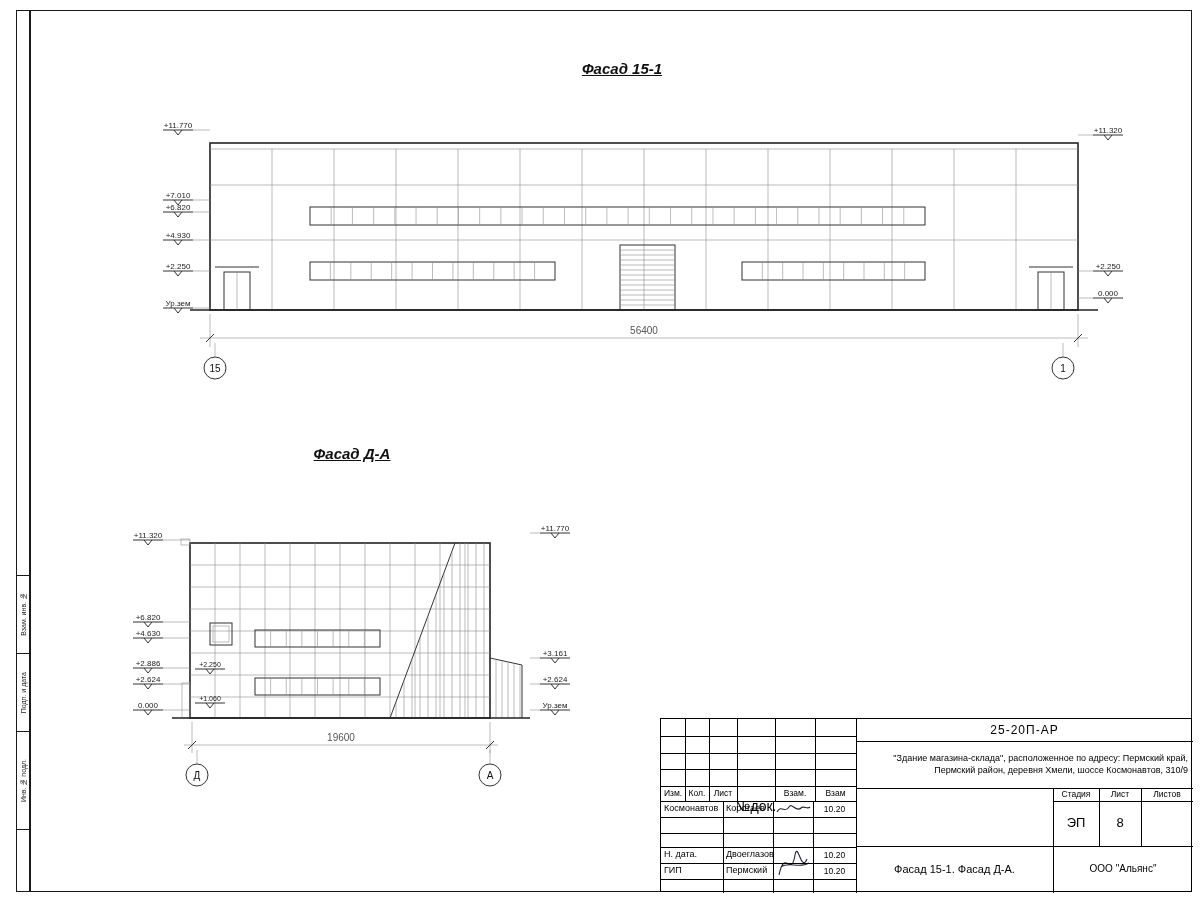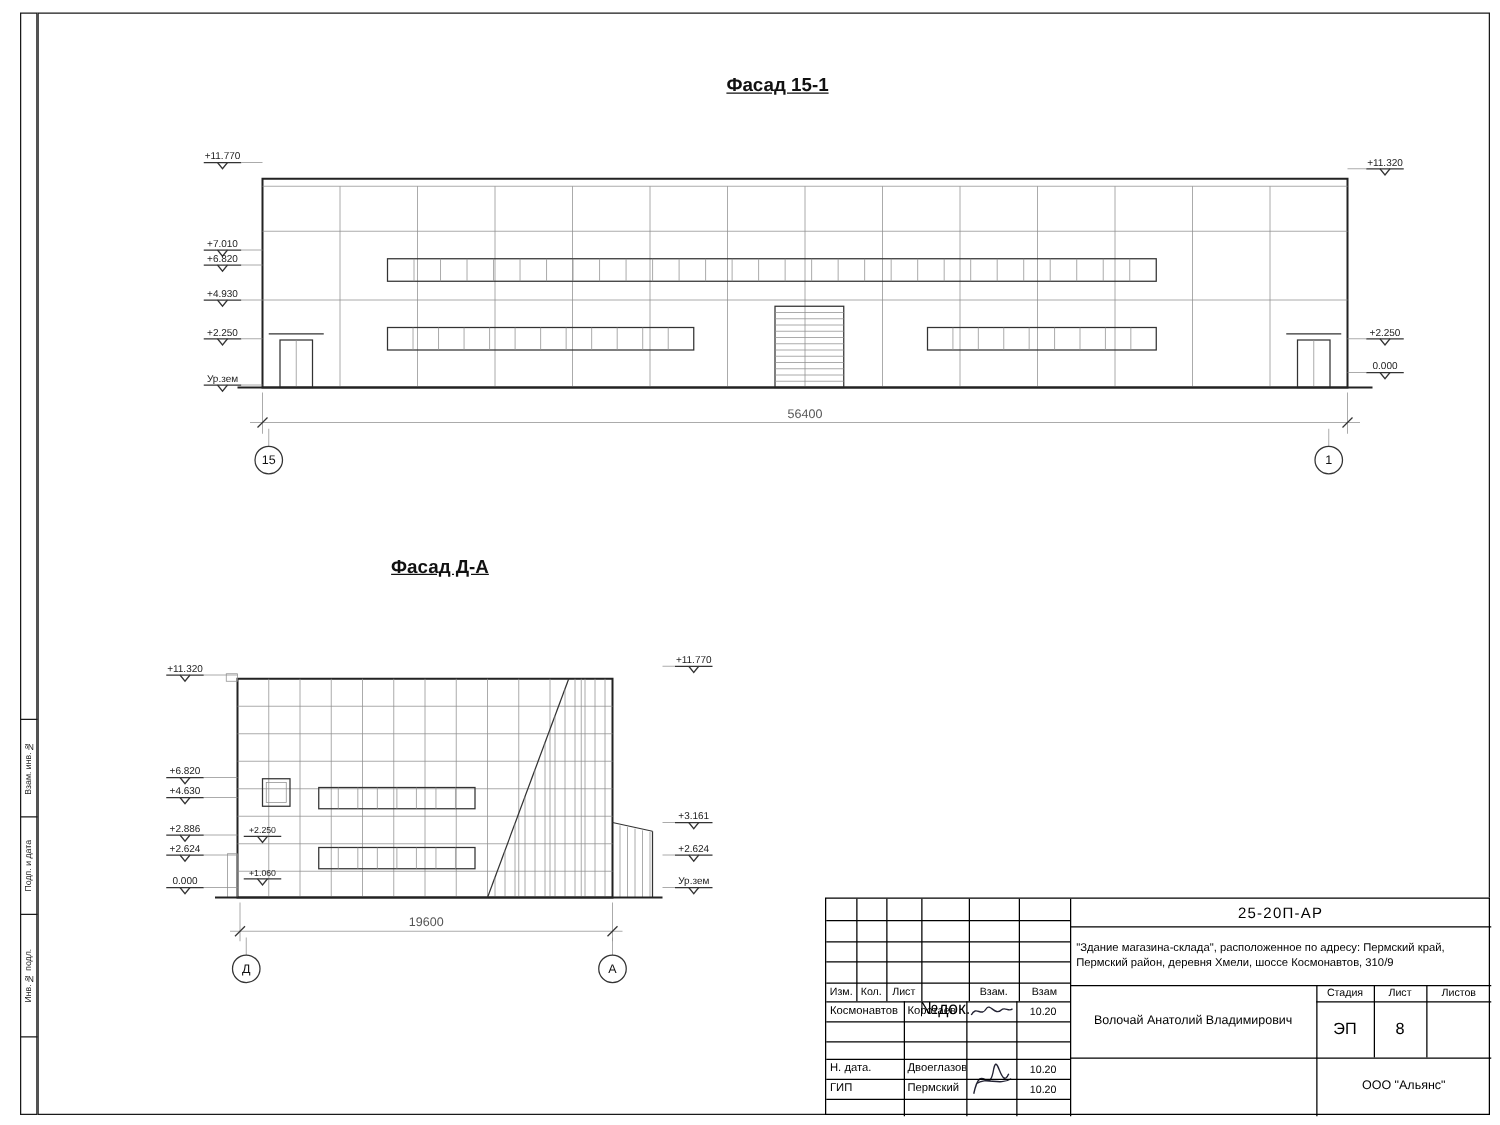--- a/index.html
+++ b/index.html
@@ -1,35 +1,35 @@
 <!DOCTYPE html>
 <html><head>
 <meta charset="utf-8">
 <style>
   *{margin:0;padding:0;box-sizing:border-box}
   html,body{width:1200px;height:900px}
   body{background:#fff;font-family:"Liberation Sans",sans-serif;position:relative;overflow:hidden}
   .sheet{position:absolute;left:0;top:0;width:1200px;height:900px;background:#fff}
   .frame-inner{position:absolute;left:30px;top:10px;width:1162px;height:882px;border:1.6px solid #1a1a1a}
   .frame-margin{position:absolute;left:16px;top:10px;width:14px;height:882px;border:1px solid #1a1a1a}
-  .dwg-title{position:absolute;font-weight:bold;font-size:15px;color:#111;text-align:center;text-decoration:underline}
+  .dwg-title{position:absolute;font-style:italic;font-weight:bold;font-size:15px;color:#111;text-align:center;text-decoration:underline}
   svg{position:absolute;overflow:visible}
   .ln{stroke:#333;stroke-width:1;fill:none}
   .ln2{stroke:#222;stroke-width:1.6;fill:none}
   .lnt{stroke:#8f8f8f;stroke-width:0.6;fill:none}
   .sig{stroke:#223;stroke-width:1.1;fill:none}
   text{font-family:"Liberation Sans",sans-serif;fill:#222;stroke:none}
   .tmark{font-size:8px}
   .tmark2{font-size:7px}
   .tdim{font-size:10px;fill:#555}
   .taxis{font-size:10px;fill:#111}
   .tb{position:absolute;left:660px;top:718px;width:532px;height:174px;border:1.8px solid #000;background:#fff}
   .tb .hl{position:absolute;background:#000;height:1px}
   .tb .vl{position:absolute;background:#000;width:1px}
-  .cell{position:absolute;display:flex;align-items:center;justify-content:center;text-align:left;color:#000;line-height:1.25;overflow:hidden}
+  .cell{position:absolute;display:flex;align-items:center;justify-content:center;text-align:right;color:#000;line-height:1.25;overflow:hidden}
   .cl{justify-content:flex-start;text-align:left;padding-left:3px}
   .strip-box{position:absolute;left:16px;width:14px;border-top:1px solid #1a1a1a;display:flex;align-items:center;justify-content:center}
   .strip-box span{writing-mode:vertical-rl;transform:rotate(180deg);white-space:nowrap;font-size:7px;color:#222}
 </style>
 </head>
 <body>
 
 <div class="sheet">
 
   <div class="frame-margin"></div>
@@ -396,28 +396,28 @@
     <div class="cell" style="left:152px;top:82px;width:43px;height:16px;font-size:8.5px">10.20</div>
 
     <div class="cell cl" style="left:0;top:128px;width:62px;height:16px;font-size:9px">Н. дата.</div>
     <div class="cell cl" style="left:62px;top:128px;width:50px;height:16px;font-size:9px">Двоеглазов</div>
     <div class="cell" style="left:152px;top:128px;width:43px;height:16px;font-size:8.5px">10.20</div>
 
     <div class="cell cl" style="left:0;top:144px;width:62px;height:16px;font-size:9px">ГИП</div>
     <div class="cell cl" style="left:62px;top:144px;width:50px;height:16px;font-size:9px">Пермский</div>
     <div class="cell" style="left:152px;top:144px;width:43px;height:16px;font-size:8.5px">10.20</div>
 
-    <div class="cell" style="left:195px;top:69px;width:197px;height:58px;font-size:10px;padding:0 6px">Волочай Анатолий Владимирович</div>
 
     <div class="cell" style="left:392px;top:69px;width:46px;height:13px;font-size:8.5px">Стадия</div>
     <div class="cell" style="left:438px;top:69px;width:42px;height:13px;font-size:8.5px">Лист</div>
     <div class="cell" style="left:480px;top:69px;width:52px;height:13px;font-size:8.5px">Листов</div>
     <div class="cell" style="left:392px;top:82px;width:46px;height:45px;font-size:13px">ЭП</div>
     <div class="cell" style="left:438px;top:82px;width:42px;height:45px;font-size:13px">8</div>
 
+    <div class="cell" style="left:195px;top:127px;width:197px;height:47px;font-size:11px">Фасад 15-1. Фасад Д-А.</div>
     <div class="cell" style="left:392px;top:127px;width:140px;height:47px;font-size:10px">ООО "Альянс"</div>
 
     <svg style="left:112px;top:82px" width="40" height="16" viewBox="0 0 40 16">
       <path class="sig" d="M4,11 C8,3 12,13 16,6 C19,1 23,12 28,7 C31,4 34,9 37,6"></path>
     </svg>
     <svg style="left:110px;top:120px" width="44" height="46" viewBox="0 0 44 46">
       <path class="sig" d="M8,36 C14,8 20,40 24,16 C27,2 30,34 36,20 M10,28 C18,22 28,30 38,24"></path>
     </svg>
   <div class="hl" style="top: 17px; left: 0px; width: 195px;"></div>
       <div class="hl" style="top: 34px; left: 0px; width: 195px;"></div>

